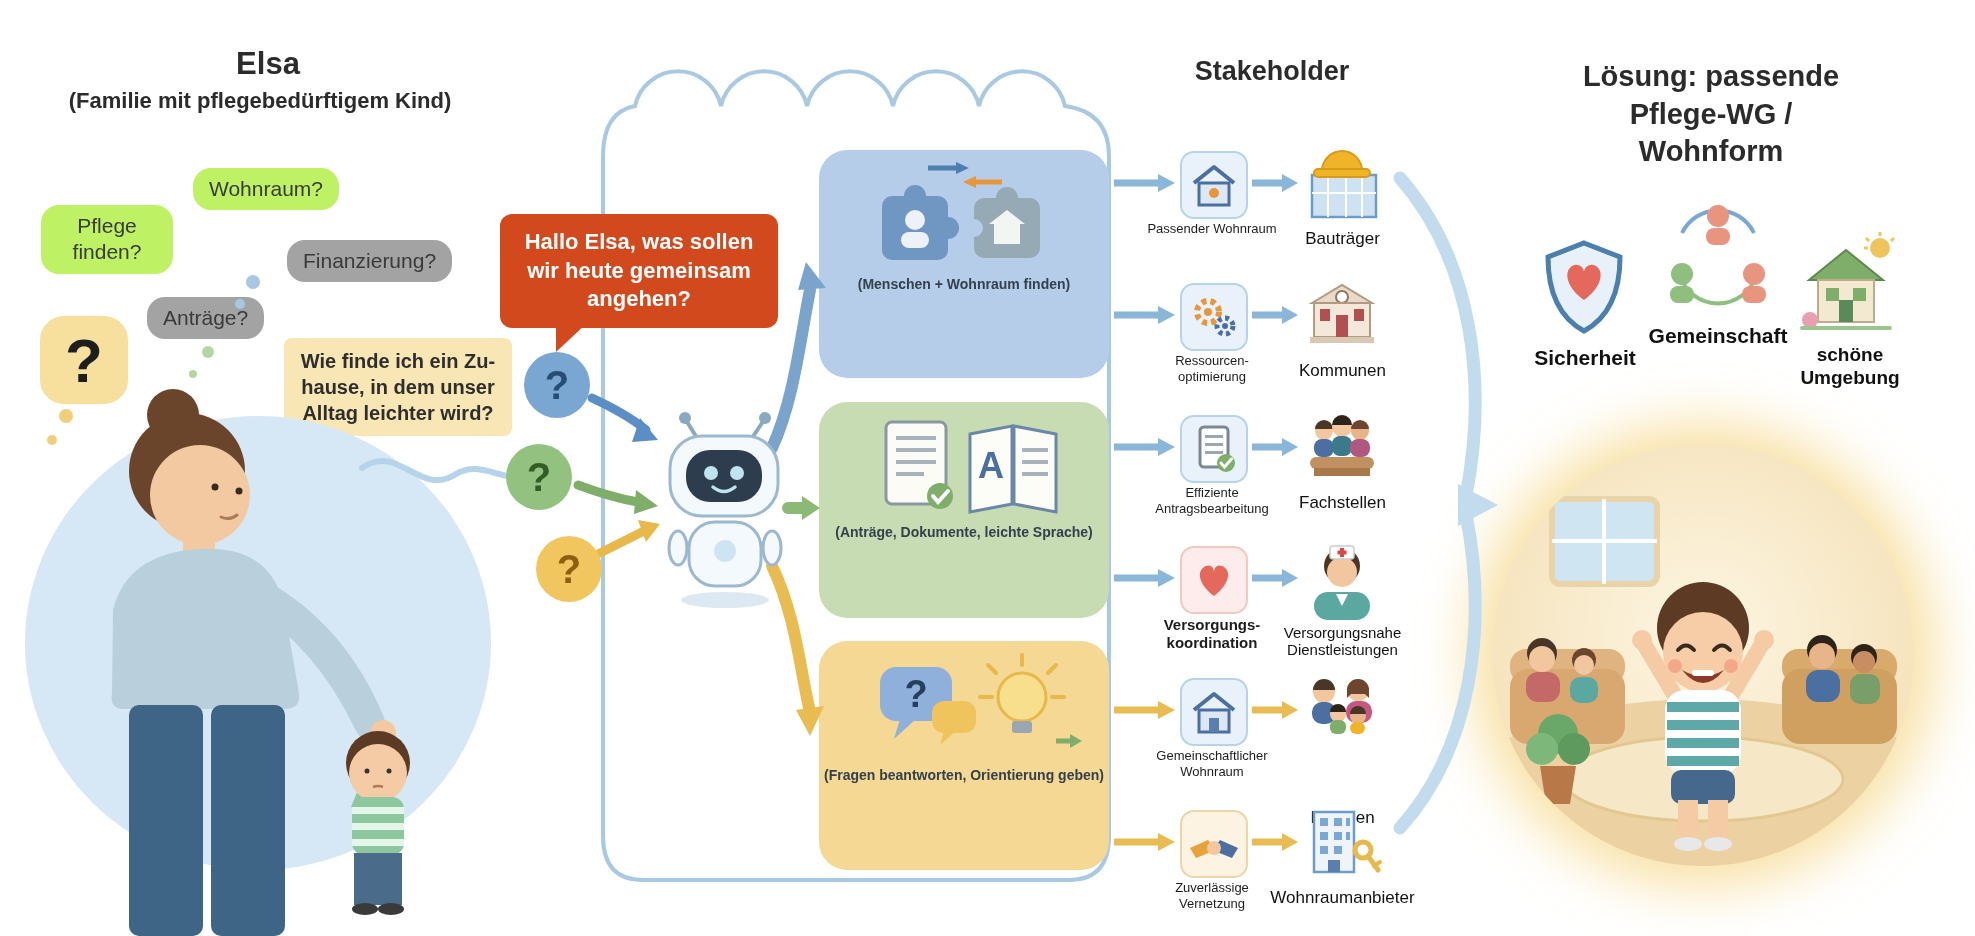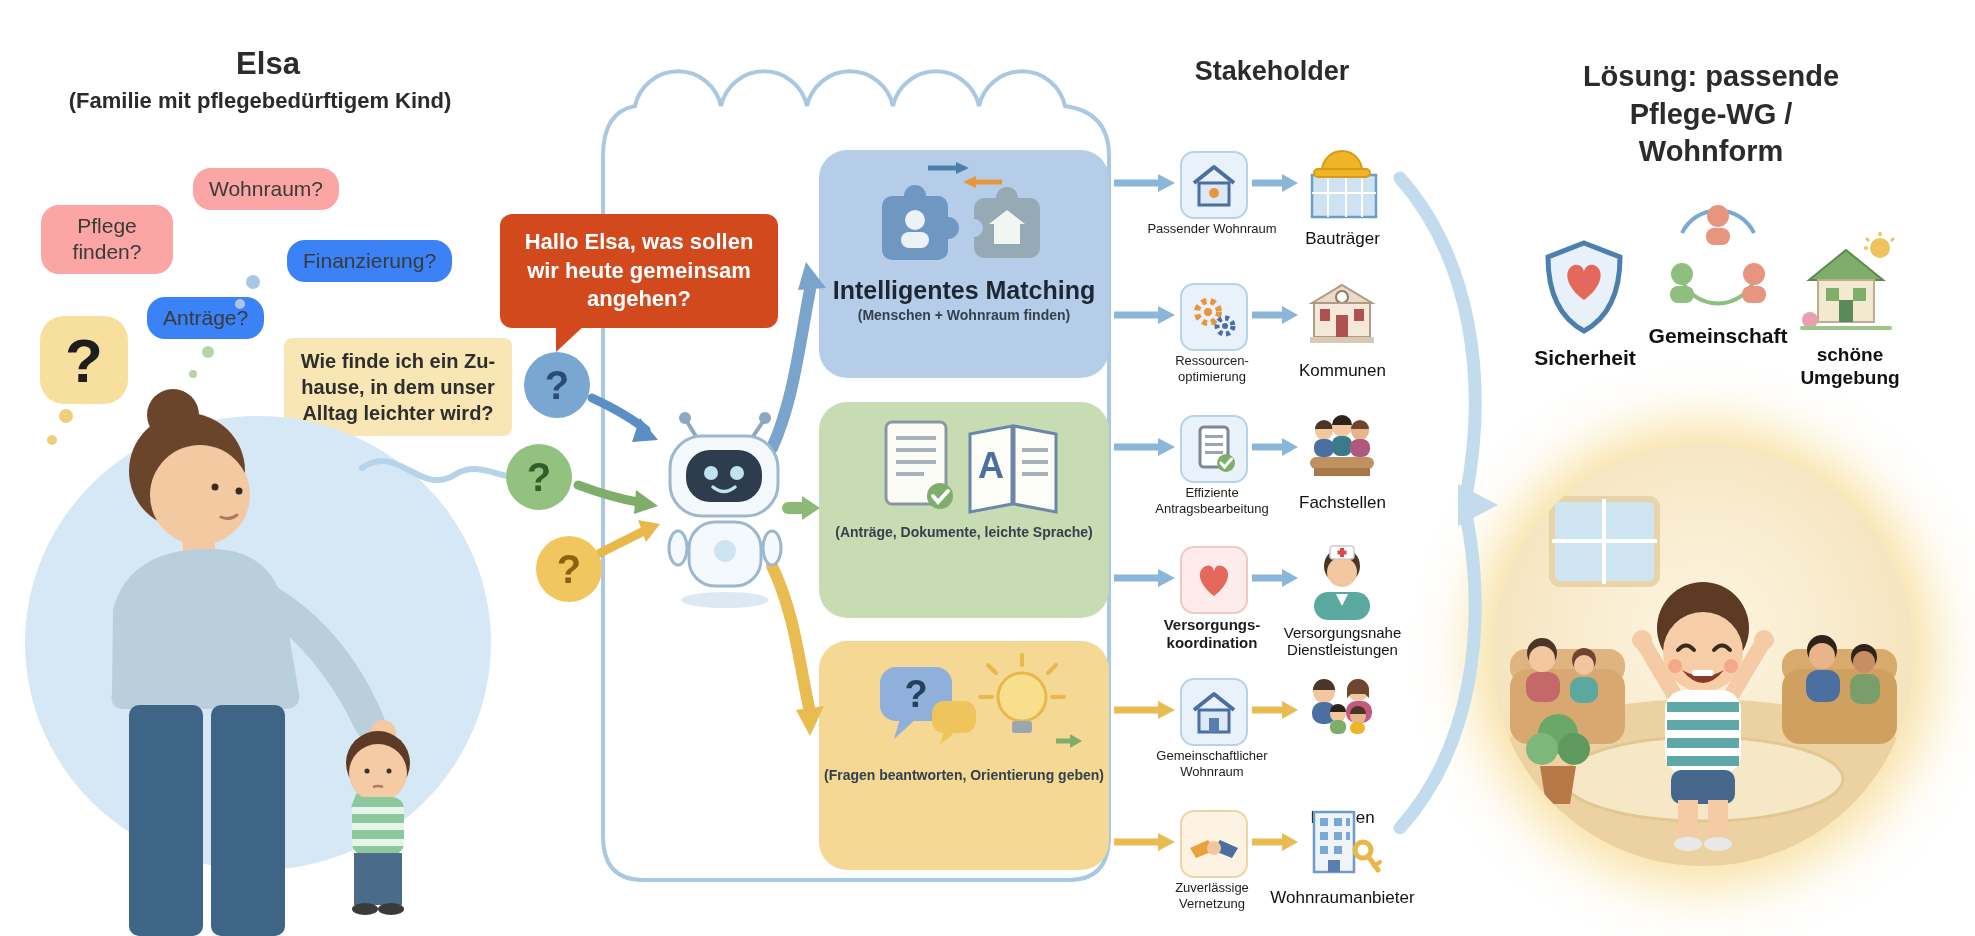--- a/index.html
+++ b/index.html
@@ -6,22 +6,22 @@
   body{width:1975px;height:936px;position:relative;overflow:hidden;background:#ffffff;
        font-family:"Liberation Sans",sans-serif;color:#2b2b2b;}
   .abs{position:absolute;}
   svg text{font-family:"Liberation Sans",sans-serif;}
 
   
   .elsa-title{left:68px;top:46px;width:400px;text-align:center;font-size:31px;font-weight:bold;}
   .elsa-subtitle{left:5px;top:88px;width:510px;text-align:center;font-size:22px;font-weight:bold;}
   .bubble{position:absolute;border-radius:18px;padding:8px 16px;font-size:21px;color:#3a3a3a;
           text-align:center;line-height:1.25;}
-  .bubble.blue{background:#fca5a5;}
-  .bubble.green{background:#3b82f6;}
+  .bubble.blue{background:#bef264;}
+  .bubble.green{background:#a3a3a3;}
   .qmark-big{position:absolute;left:40px;top:316px;width:88px;height:88px;background:#f7df9e;
              border-radius:24px;display:flex;align-items:center;justify-content:center;
              font-size:62px;font-weight:bold;color:#1e1e1e;}
   .question-box{position:absolute;left:284px;top:302px;width:212px;background:#f8e7b4;
                 border-radius:8px;padding:10px 8px;font-size:20px;font-weight:bold;color:#2e2e2e;
                 text-align:center;line-height:1.3;margin-top:36px;}
 
   
   .greeting-bubble{position:absolute;left:500px;top:214px;width:250px;background:#d1491c;
                    color:#fff;border-radius:12px;padding:14px 14px;text-align:center;
@@ -150,21 +150,20 @@
     <rect x="38" y="34" width="66" height="64" rx="10" fill="#7096c2"></rect>
     <circle cx="104" cy="66" r="11" fill="#7096c2"></circle>
     <circle cx="71" cy="58" r="10" fill="#edf2f8"></circle>
     <rect x="57" y="70" width="28" height="16" rx="8" fill="#edf2f8"></rect>
     <circle cx="163" cy="36" r="11" fill="#95aab4"></circle>
     <rect x="130" y="36" width="66" height="60" rx="10" fill="#95aab4"></rect>
     <circle cx="130" cy="66" r="9" fill="#b6cde9"></circle>
     <polygon points="145,62 163,48 181,62" fill="#f2f6f2"></polygon>
     <rect x="150" y="62" width="26" height="20" fill="#f2f6f2"></rect>
   </svg>
-  <div class="mtitle">Intelligentes Matching</div>
   <div class="msub">(Menschen + Wohnraum finden)</div>
 </div>
 
 <div class="module m2">
   <svg class="mod-icon" width="240" height="108" viewBox="0 0 240 108">
     <rect x="42" y="8" width="60" height="82" rx="6" fill="#fcfcf7" stroke="#8a97a2" stroke-width="3"></rect>
     <rect x="52" y="22" width="40" height="4" fill="#a8b2bc"></rect>
     <rect x="52" y="34" width="40" height="4" fill="#a8b2bc"></rect>
     <rect x="52" y="46" width="40" height="4" fill="#a8b2bc"></rect>
     <rect x="52" y="58" width="28" height="4" fill="#a8b2bc"></rect>

